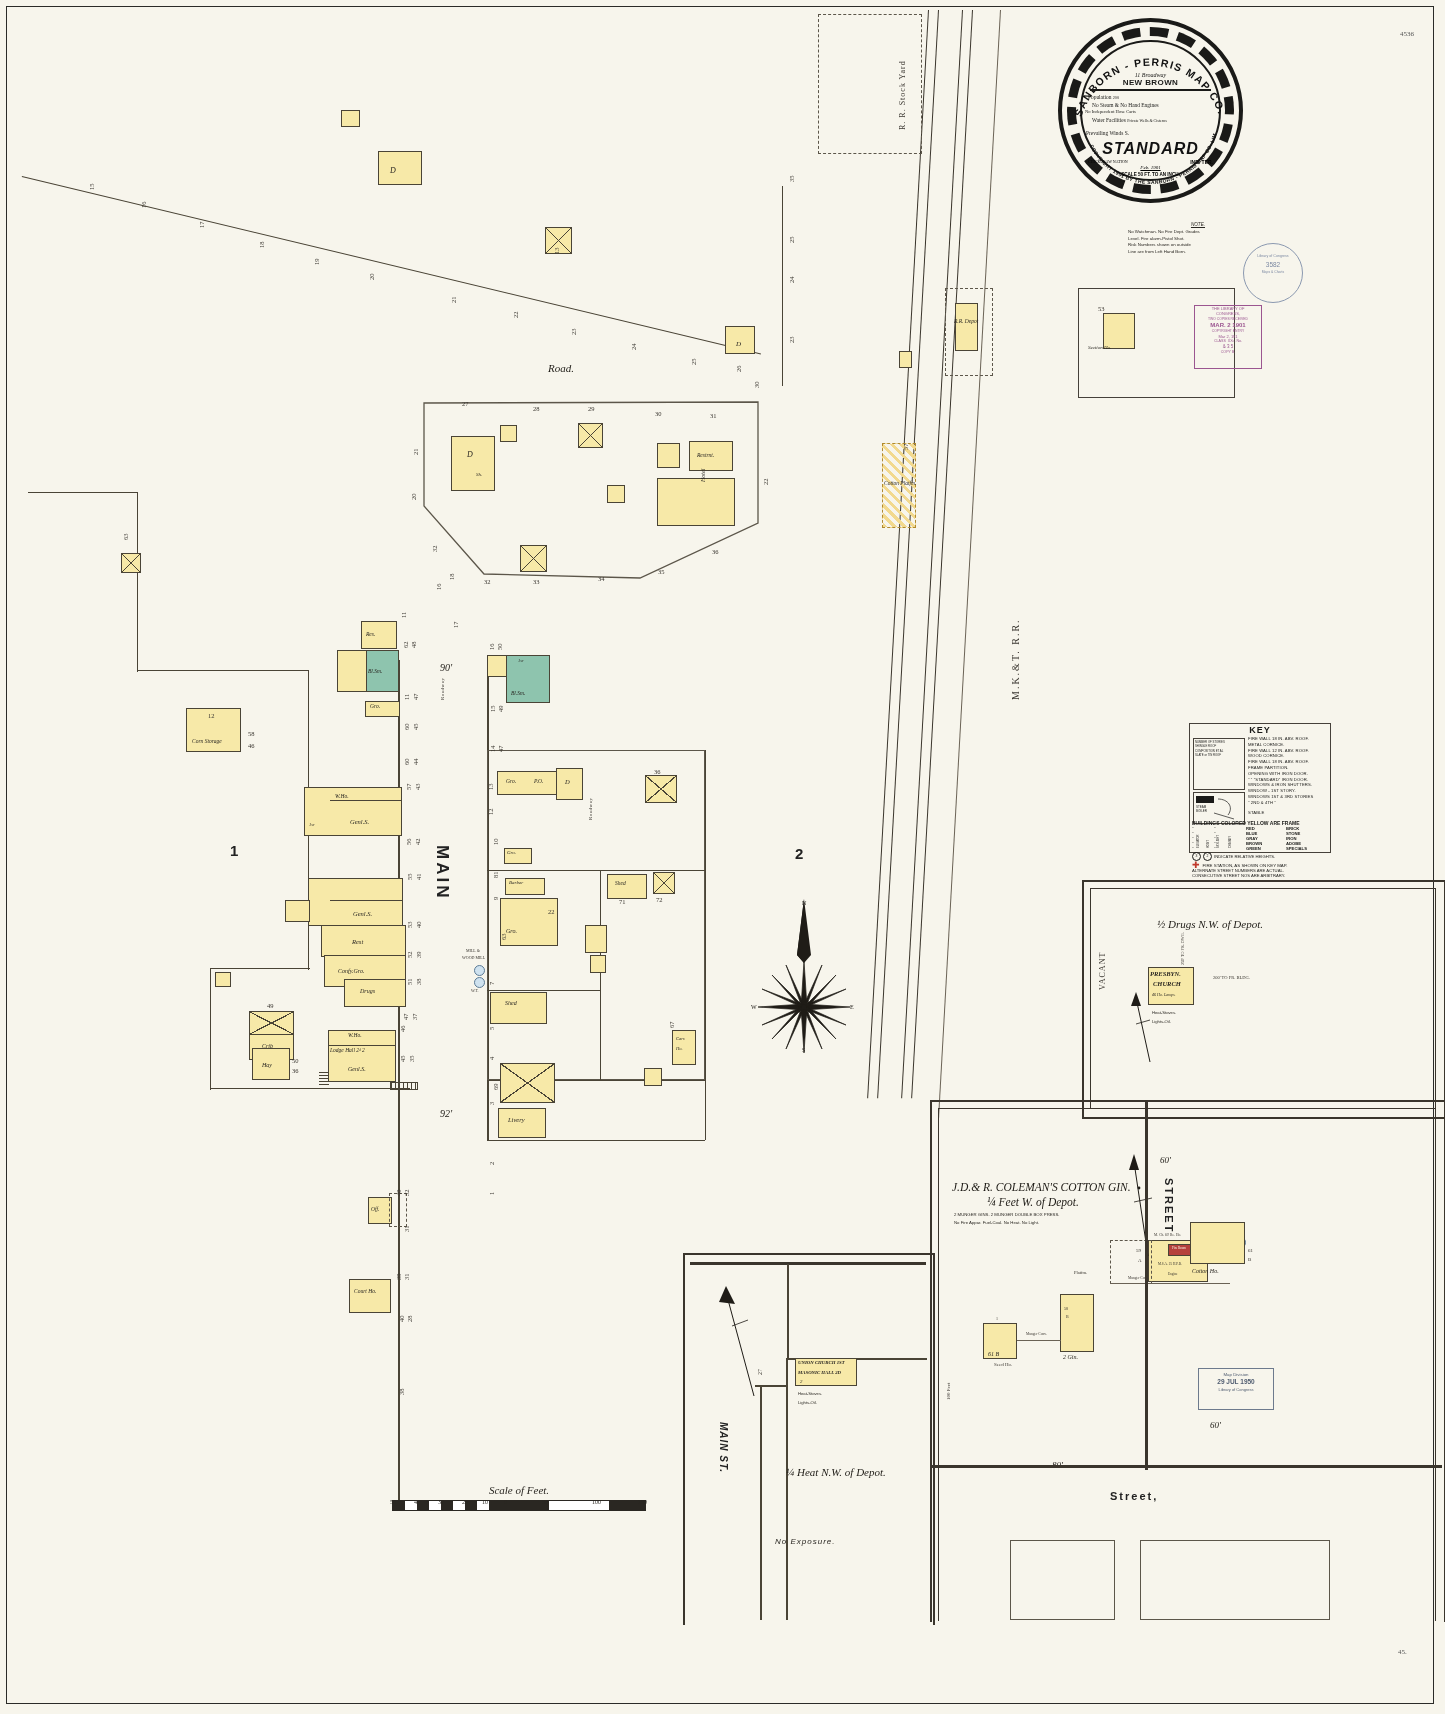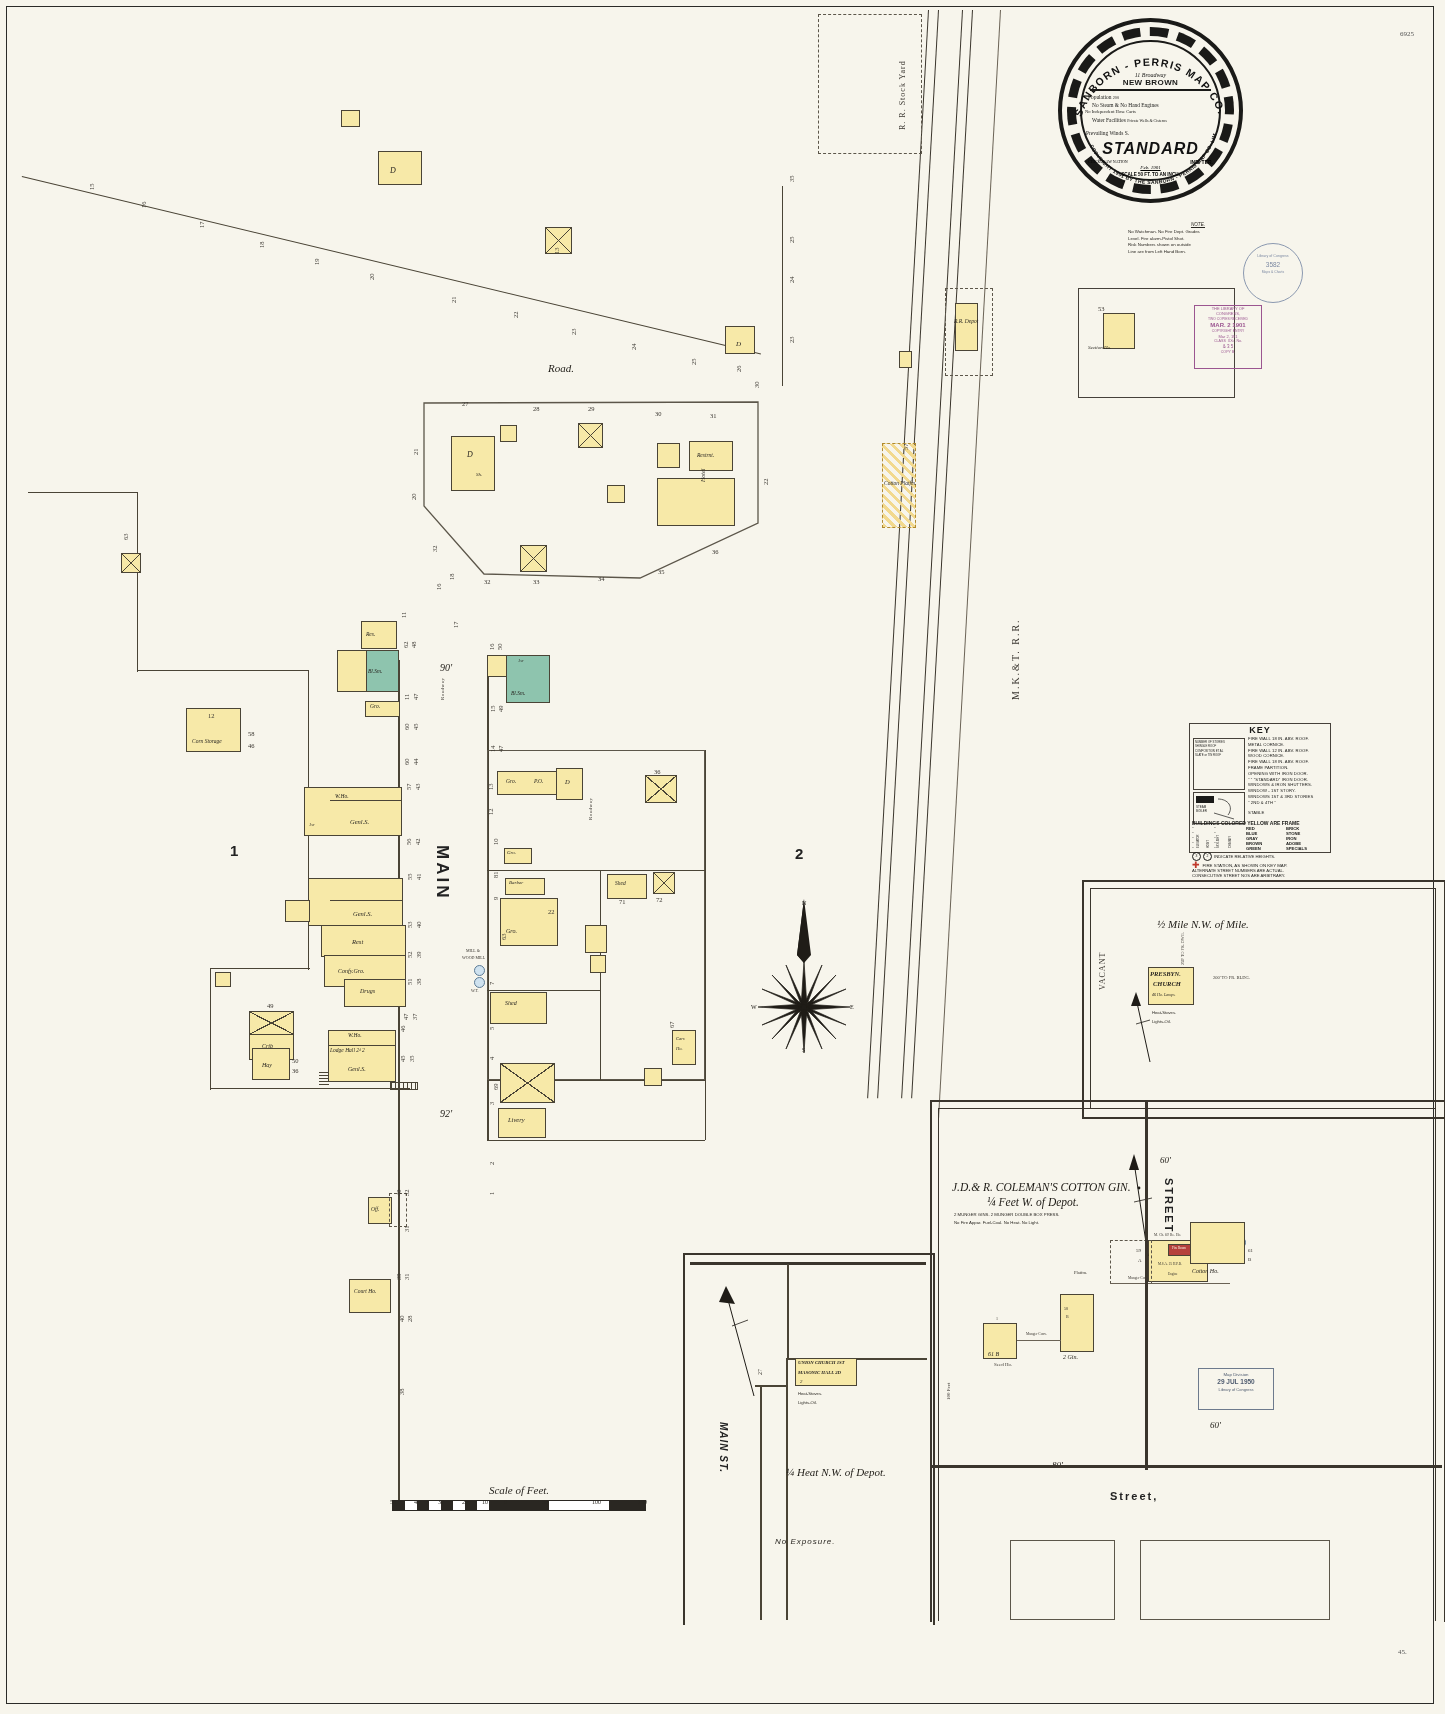--- a/index.html
+++ b/index.html
@@ -66,21 +66,21 @@
   .hatch{position:absolute;box-sizing:border-box;border:1px dashed #b08a30;
      background:repeating-linear-gradient(45deg,#f2d98e 0 3px,transparent 3px 7px);}
   .pagenum{position:absolute;font-family:"Liberation Serif",serif;font-size:7px;color:#555;}
 </style>
 </head>
 <body>
 
 <div id="page">
 
   <div class="abs" id="sheet-border"></div>
-  <div class="pagenum" style="left:1400px;top:30px;">6925</div>
+  <div class="pagenum" style="left:1400px;top:30px;">4536</div>
   <div class="pagenum" style="left:1398px;top:1648px;">45.</div>
 
   <div class="rrline" style="left:928px;top:10px;height:1090px;transform:rotate(3.2deg);transform-origin:top left;"></div>
   <div class="rrline" style="left:938px;top:10px;height:1090px;transform:rotate(3.2deg);transform-origin:top left;"></div>
   <div class="rrline" style="left:962px;top:10px;height:1090px;transform:rotate(3.2deg);transform-origin:top left;"></div>
   <div class="rrline" style="left:972px;top:10px;height:1090px;transform:rotate(3.2deg);transform-origin:top left;"></div>
   <div class="rrline" style="left:1000px;top:10px;height:1110px;transform:rotate(3.2deg);transform-origin:top left;background:#6a6255;"></div>
   <div class="num rot" style="left:1010px;top:700px;font-size:10px;letter-spacing:2px;">M.K.&amp;T. R.R.</div>
   <div class="num rot" style="left:898px;top:130px;font-size:8px;letter-spacing:1px;">R. R. Stock Yard</div>
 
@@ -545,21 +545,21 @@
     <div style="display:flex;align-items:center;gap:3px;font-size:4.4px;color:#1a1a18;margin-top:1px;">
       <span style="color:#c0392b;font-size:9px;line-height:6px;">✚</span>
       <span>FIRE STATION, AS SHOWN ON KEY MAP.</span>
     </div>
     <div style="font-size:4.2px;color:#1a1a18;">ALTERNATE STREET NUMBERS ARE ACTUAL.</div>
     <div style="font-size:4.2px;color:#1a1a18;">CONSECUTIVE STREET NOS ARE ARBITRARY.</div>
   </div>
 
   <div class="abs" style="left:1082px;top:880px;width:360px;height:235px;border:2.5px solid #3a352c;"></div>
   <div class="abs" style="left:1090px;top:888px;width:344px;height:219px;border:1px solid #3a352c;"></div>
-  <div class="bigital" style="left:1157px;top:918px;font-size:11px;">½ Mile N.W. of Mile.</div>
+  <div class="bigital" style="left:1157px;top:918px;font-size:11px;">½ Drugs N.W. of Depot.</div>
   <div class="bld" style="left:1148px;top:967px;width:46px;height:38px;"></div>
   <div class="lbl" style="left:1150px;top:970px;font-size:6.5px;font-weight:bold;">PRESBYN.</div>
   <div class="lbl" style="left:1153px;top:980px;font-size:6.5px;font-weight:bold;">CHURCH</div>
   <div class="lbl" style="left:1152px;top:992px;font-size:4px;">46 Ho. Lamps.</div>
   <div class="note" style="left:1152px;top:1010px;font-size:4.2px;">Heat-Stoves.</div>
   <div class="note" style="left:1152px;top:1019px;font-size:4.2px;">Lights-Oil.</div>
   <div class="num" style="left:1213px;top:975px;font-size:4.5px;">200' TO FR. BLDG.</div>
   <div class="num rot" style="left:1180px;top:965px;font-size:4.2px;">250' TO FR. DWG.</div>
   <div class="num rot" style="left:1098px;top:990px;font-size:8px;letter-spacing:1px;">VACANT</div>
 

